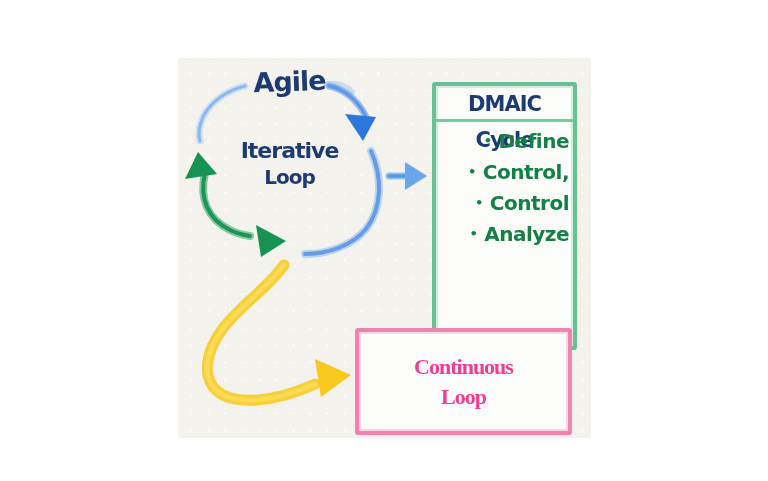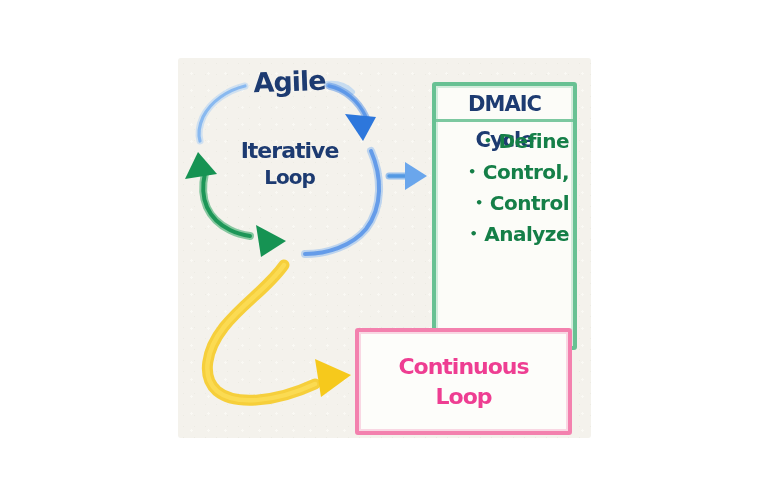--- a/index.html
+++ b/index.html
@@ -37,21 +37,21 @@
   }
   .dmaic-list{padding:5px 4px 0 12px;}
   .dmaic-item{line-height:28px;font-weight:700;font-size:20px;letter-spacing:-0.5px;color:#157f48;white-space:nowrap;text-align:right;}
   .dmaic-item.first{margin-left:10px;}
   .bullet{font-size:13px;margin-right:7px;position:relative;top:-3px;color:#157f48;}
 
   .flow-box{
     position:absolute;left:355px;top:328px;width:217px;height:107px;box-sizing:border-box;
     border:4px solid #f381ae;border-radius:3px;background:#fdfdfa;
     box-shadow:inset 0 0 0 2px rgba(243,129,174,.30);
-    display:flex;flex-direction:column;justify-content:center;
+    display:flex;flex-direction:column;justify-content:center;font-family:Liberation Serif, serif;
   }
   .flow-line{text-align:center;font-weight:700;font-size:22px;letter-spacing:-1px;line-height:30px;color:#ee3e92;}
 </style>
 </head>
 <body>
 
 <div id="canvas">
   <div class="paper"></div>
 
   <svg class="arrows" viewBox="0 0 768 481">

